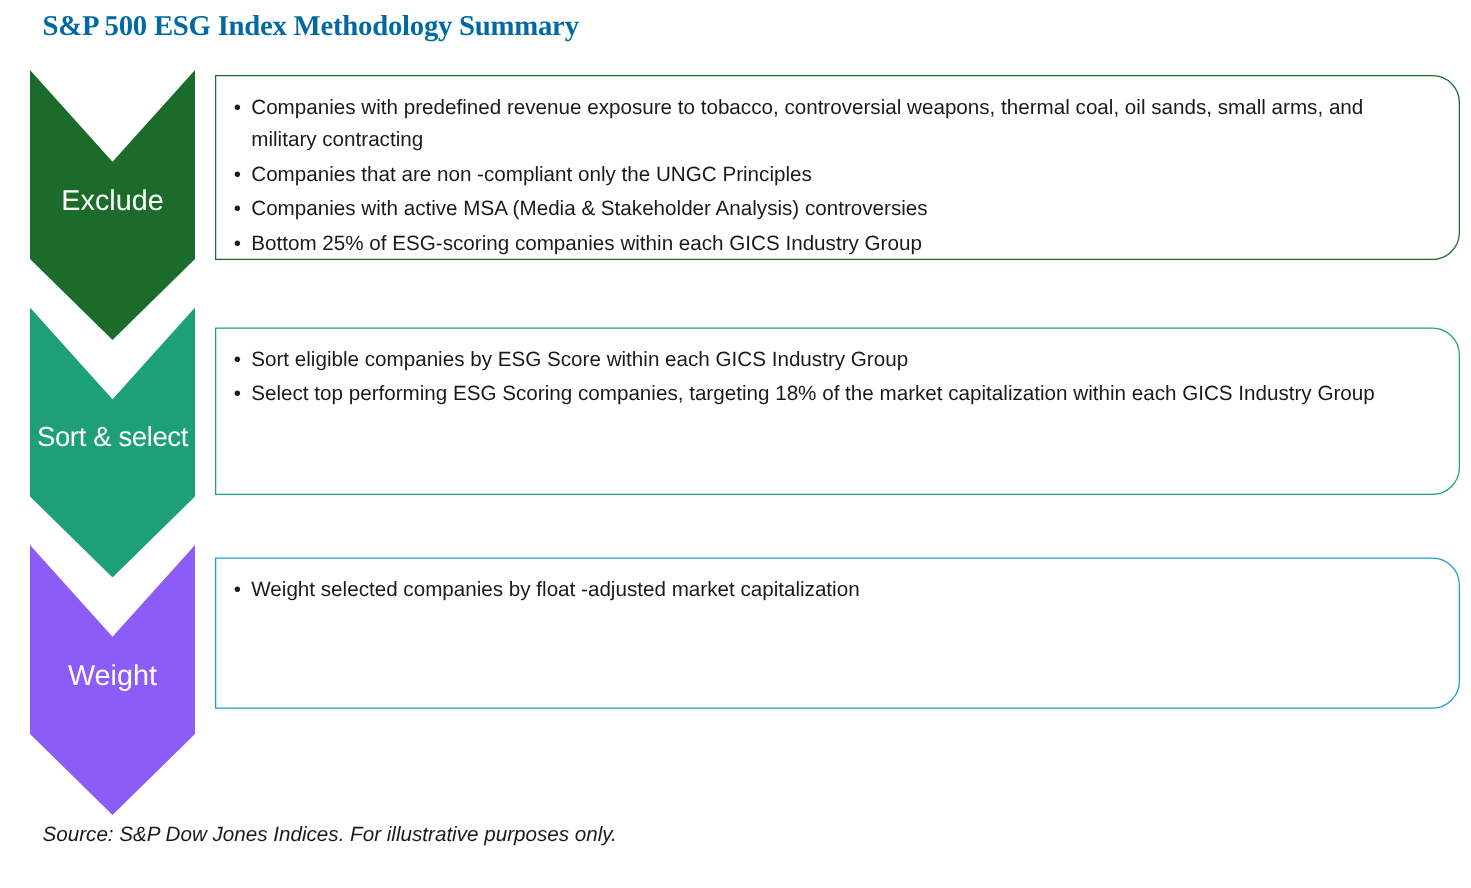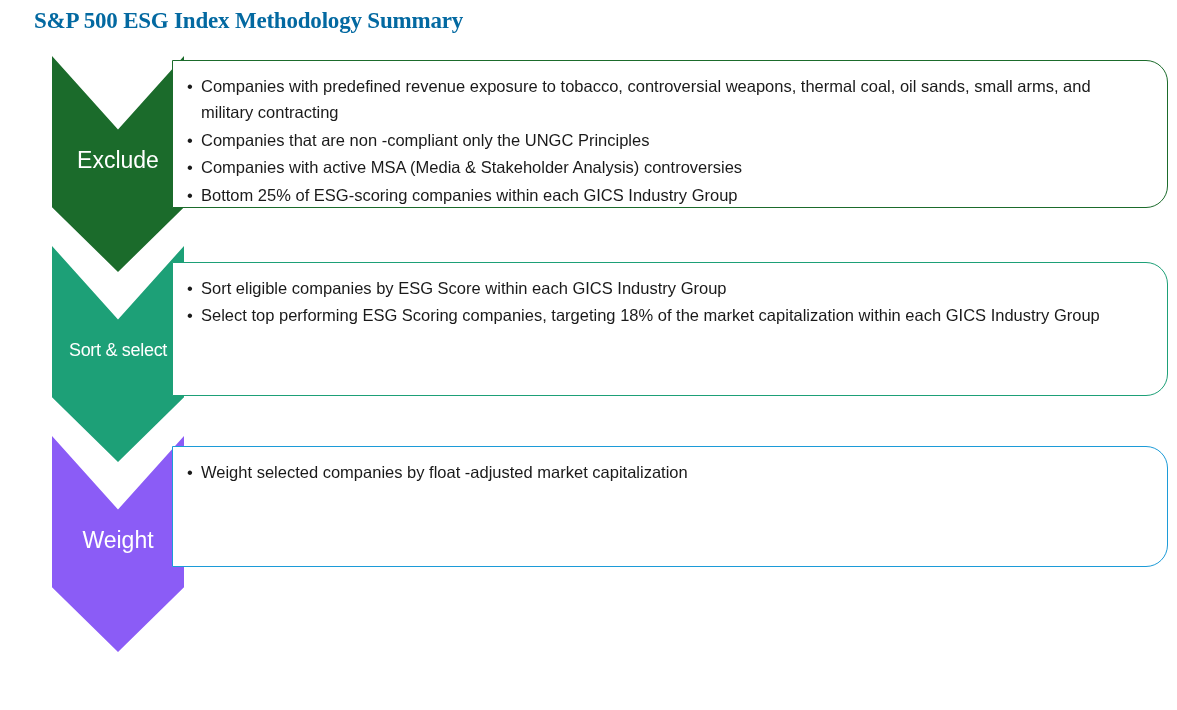--- a/index.html
+++ b/index.html
@@ -48,35 +48,34 @@
     left: 24px;
     top: 0;
     width: 132px;
     height: 216px;
     -webkit-clip-path: polygon(0% 0%, 50% 34%, 100% 0%, 100% 70%, 50% 100%, 0% 70%);
     clip-path: polygon(0% 0%, 50% 34%, 100% 0%, 100% 70%, 50% 100%, 0% 70%);
     display: flex;
     align-items: center;
     justify-content: center;
     z-index: 2;
-    margin-left: 28px;
   }
   .stage-1 .chevron { z-index: 5; }
   .stage-2 .chevron { z-index: 4; }
   .stage-3 .chevron { z-index: 3; }
 
   .chevron-label {
     color: #ffffff;
     font-size: 23px;
     line-height: 1;
     white-space: nowrap;
     transform: translateY(-4px);
     text-align: center;
   }
-  .stage-2 .chevron-label { font-size: 18px; letter-spacing: -0.3px; }
+  .stage-2 .chevron-label { font-size: 22px; letter-spacing: -0.3px; }
 
   
   .textbox {
     position: absolute;
     left: 172px;
     top: 4px;
     width: 996px;
     height: 148px;
     background: #ffffff;
     border: 1.6px solid #1b6b2b;
@@ -154,14 +153,15 @@
     <div class="chevron" style="background: #8b5cf6;">
       <span class="chevron-label">Weight</span>
     </div>
     <div class="textbox" style="border-color: rgb(28, 155, 216);">
       <ul class="bullets">
         <li class="bullet">Weight selected companies by float  -adjusted market capitalization</li>
       </ul>
     </div>
   </div>
 
+  <div class="source">Source: S&amp;P Dow Jones Indices. For illustrative purposes only.</div>
 
 </div>
 
 </body></html>

